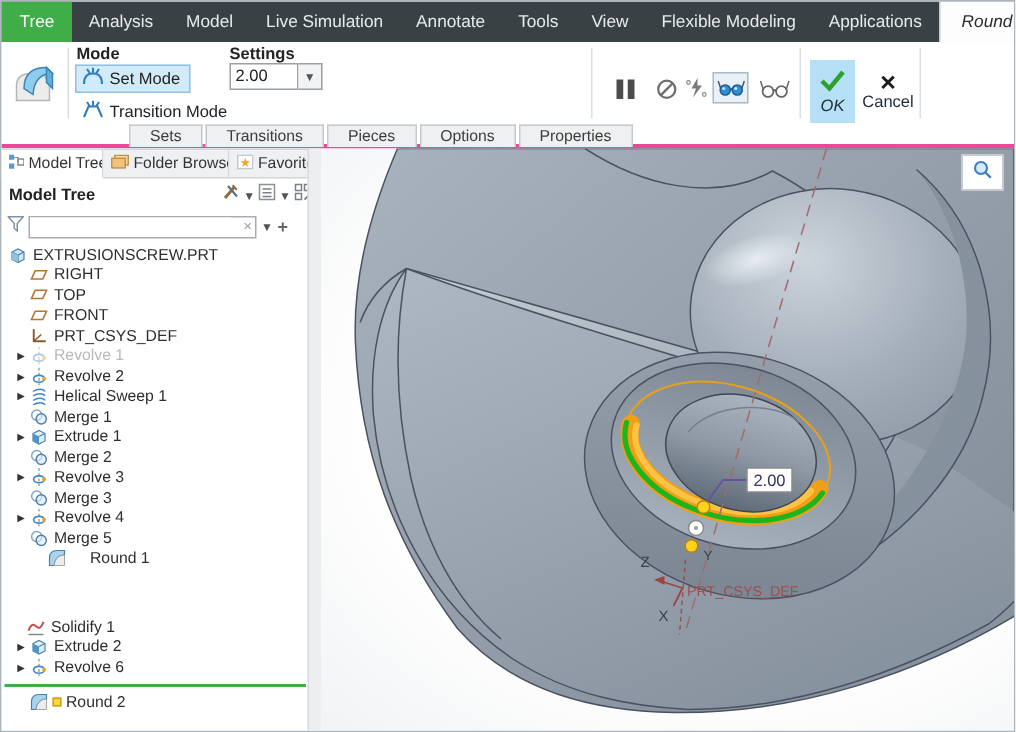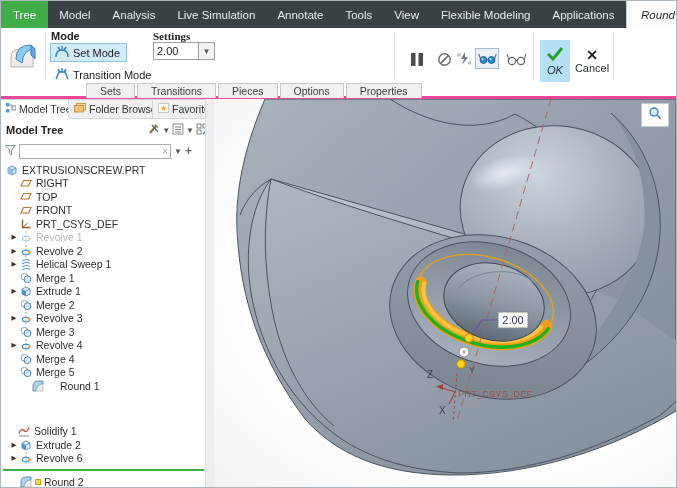--- a/index.html
+++ b/index.html
@@ -66,22 +66,22 @@
   .magnifier-btn { position:absolute; right:9px; top:4px; width:28px; height:24px; background:#fff; border:1px solid #c5c9cd; display:flex; align-items:center; justify-content:center; }
 </style>
 </head>
 <body>
 
 <div class="window">
 
   <div class="menubar">
     <div class="file-tab">Tree</div>
     <div id="menu-items" style="display:flex;">
+        <div class="menu-item">Analysis</div>
         <div class="menu-item">Model</div>
-        <div class="menu-item">Analysis</div>
         <div class="menu-item">Live Simulation</div>
         <div class="menu-item">Annotate</div>
         <div class="menu-item">Tools</div>
         <div class="menu-item">View</div>
         <div class="menu-item">Flexible Modeling</div>
         <div class="menu-item">Applications</div>
       </div>
     <div class="context-tab">Round</div>
   </div>
 
@@ -106,21 +106,21 @@
     </div>
     <div class="mode-btn" style="top:37px;">
       <span>
         <svg width="14" height="12" viewBox="0 0 14 12">
             <path d="M1,11 L4,4 L10,4 L13,11 M7,4 L7,0 M3,1 L5,4 M11,1 L9,4" fill="none" stroke="#2d7fc0" stroke-width="1.4"></path>
           </svg>
       </span>
       <span>Transition Mode</span>
     </div>
 
-    <div class="grp-label" style="left:152px;font-family:Liberation Serif, serif;">Settings</div>
+    <div class="grp-label" style="left:152px;">Settings</div>
     <div class="combo">
       <input class="combo-input" value="2.00" style="">
       <div class="combo-btn">
           <span>▼</span>
         </div>
     </div>
 
     <div class="vsep" style="left:393px;"></div>
 
     <div class="dash-icon" style="left:405px; width:22px; height:22px;">
@@ -384,30 +384,20 @@
         <div class="trow" style="padding-left: 8px;">
           <span class="arr">▶</span>
           <span class="ticon">
             <svg width="12" height="12" viewBox="0 0 12 12">
               <line x1="6" y1="0" x2="6" y2="12" stroke="#999" stroke-width="0.9" stroke-dasharray="2 1.5"></line>
               <ellipse cx="6" cy="7.5" rx="3.6" ry="2.3" fill="none" stroke="#3f86c9" stroke-width="1.1"></ellipse>
               <circle cx="9.4" cy="7.5" r="1.3" fill="#f0a018"></circle>
             </svg>
           </span>
           <span class="tlabel">Revolve 4</span>
-        </div>
-        <div class="trow" style="padding-left: 8px;">
-          <span class="arr"></span>
-          <span class="ticon">
-            <svg width="12" height="12" viewBox="0 0 12 12">
-              <circle cx="4.5" cy="4.8" r="3.4" fill="none" stroke="#7aa7cc" stroke-width="1"></circle>
-              <circle cx="7.5" cy="7.2" r="3.4" fill="#dceaf5" fill-opacity="0.6" stroke="#4a7fae" stroke-width="1"></circle>
-            </svg>
-          </span>
-          <span class="tlabel">Merge 4</span>
         </div>
         <div class="trow" style="padding-left: 8px;">
           <span class="arr"></span>
           <span class="ticon">
             <svg width="12" height="12" viewBox="0 0 12 12">
               <circle cx="4.5" cy="4.8" r="3.4" fill="none" stroke="#7aa7cc" stroke-width="1"></circle>
               <circle cx="7.5" cy="7.2" r="3.4" fill="#dceaf5" fill-opacity="0.6" stroke="#4a7fae" stroke-width="1"></circle>
             </svg>
           </span>
           <span class="tlabel">Merge 5</span>

